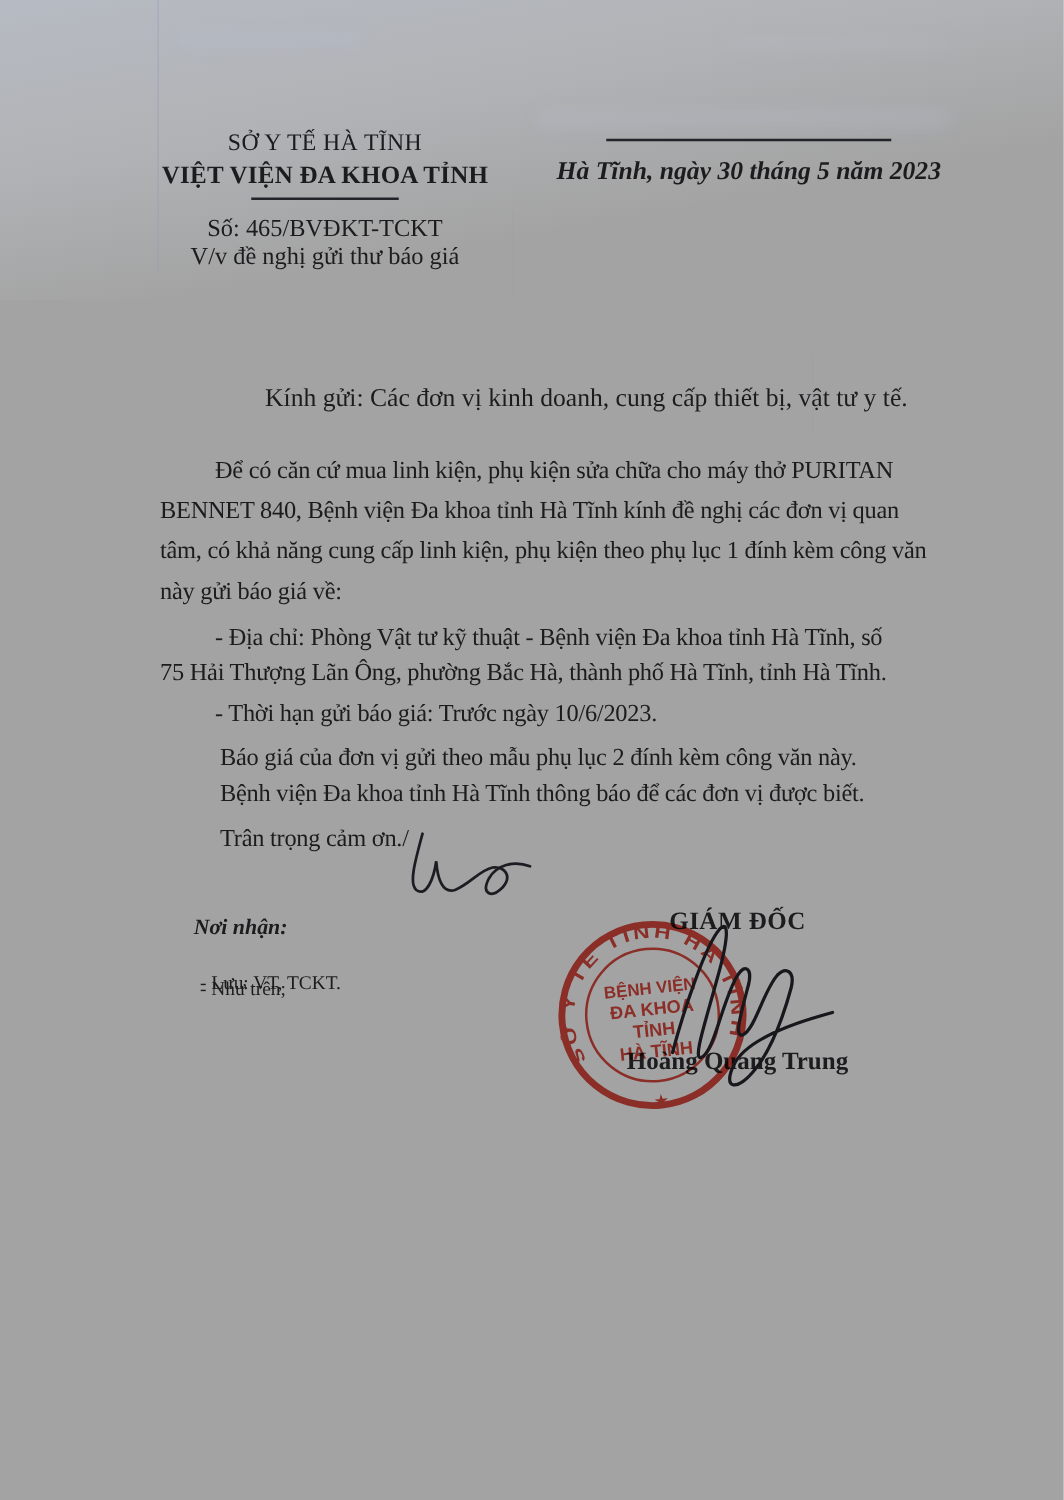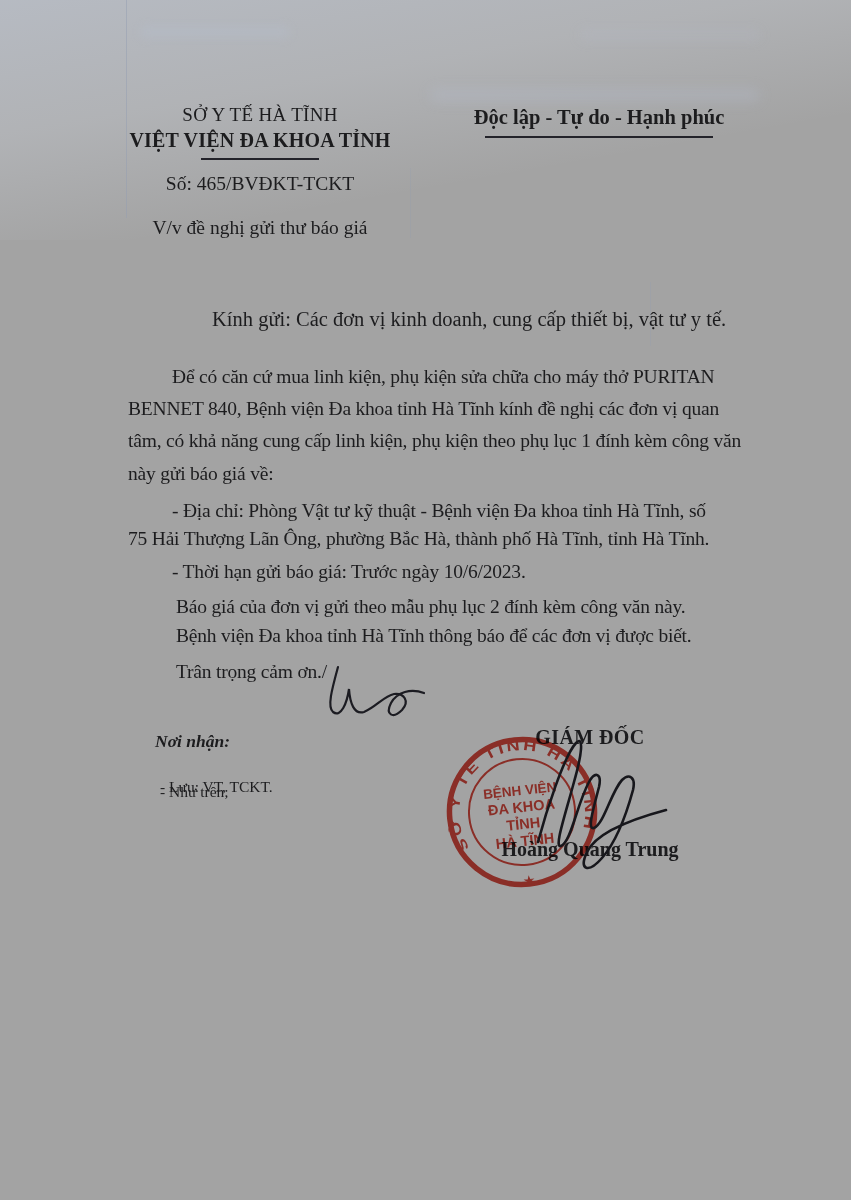--- a/index.html
+++ b/index.html
@@ -22,21 +22,21 @@
 
   
   .hdr-left  { position:absolute; left:110px; top:104px; width:300px; text-align:center; }
   .hdr-right { position:absolute; left:393px; top:104px; width:412px; text-align:center; }
   .org-parent { font-size:19px; letter-spacing:.3px; }
   .org-name   { font-size:20px; font-weight:bold; margin-top:3px; letter-spacing:.2px; }
   .rule { height:2px; background:#23232a; margin:6px auto 0; }
   .rule-left  { width:118px; }
   .rule-right { width:228px; margin-top:7px; }
   .doc-number { font-size:19.5px; margin-top:13px; }
-  .doc-subject{ font-size:19.5px; margin-top:22px; }
+  .doc-subject{ font-size:19.5px; margin-top:0; }
   .nat-1 { font-size:19.5px; font-weight:bold; letter-spacing:.2px; }
   .nat-2 { font-size:20.5px; font-weight:bold; margin-top:2px; }
   .dateline { font-size:20.5px; font-weight:bold; font-style:italic; margin-top:13px; }
 
   
   .salutation { position:absolute; left:212px; top:308px; font-size:20.5px; white-space:nowrap; }
   .bline { position:absolute; left:128px; width:640px; font-size:19.5px; letter-spacing:-0.2px; white-space:nowrap; }
   .ind1 { padding-left:44px; }
   .ind2 { padding-left:48px; }
 
@@ -70,22 +70,22 @@
 
   <div class="hdr-left">
     <div class="org-parent">SỞ Y TẾ HÀ TĨNH</div>
     <div class="org-name">VIỆT VIỆN ĐA KHOA TỈNH</div>
     <div class="rule rule-left"></div>
     <div class="doc-number">Số: 465/BVĐKT-TCKT</div>
     <div class="doc-subject">V/v đề nghị gửi thư báo giá</div>
   </div>
 
   <div class="hdr-right">
-    <div class="nat-2">Độc lập - Tự do - Hạnh phúc</div>
     <div class="rule rule-right"></div>
+    <div class="dateline">Hà Tĩnh, ngày 30 tháng 5 năm 2023</div>
   </div>
 
   <div class="salutation">Kính gửi: Các đơn vị kinh doanh, cung cấp thiết bị, vật tư y tế.</div>
 
   <div class="bline ind1" style="top:366px">Để có căn cứ mua linh kiện, phụ kiện sửa chữa cho máy thở PURITAN</div>
   <div class="bline" style="top:398px">BENNET 840, Bệnh viện Đa khoa tỉnh Hà Tĩnh kính đề nghị các đơn vị quan</div>
   <div class="bline" style="top:430px">tâm, có khả năng cung cấp linh kiện, phụ kiện theo phụ lục 1 đính kèm công văn</div>
   <div class="bline" style="top:463px">này gửi báo giá về:</div>
   <div class="bline ind1" style="top:500px">- Địa chỉ: Phòng Vật tư kỹ thuật - Bệnh viện Đa khoa tỉnh Hà Tĩnh, số</div>
   <div class="bline" style="top:528px">75 Hải Thượng Lãn Ông, phường Bắc Hà, thành phố Hà Tĩnh, tỉnh Hà Tĩnh.</div>

